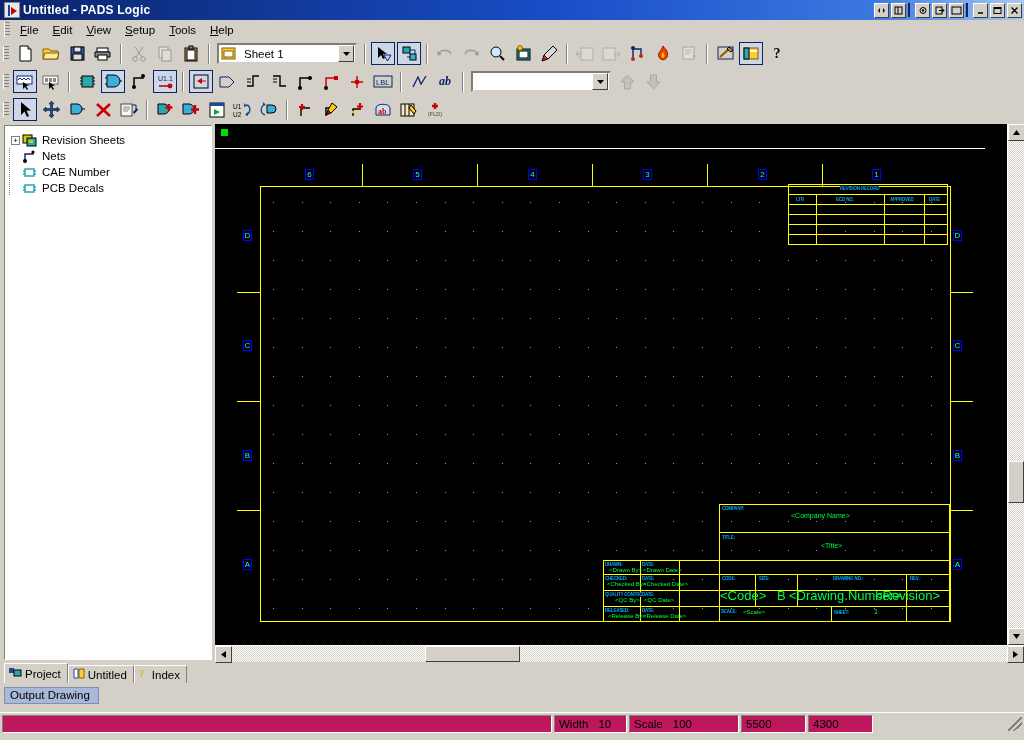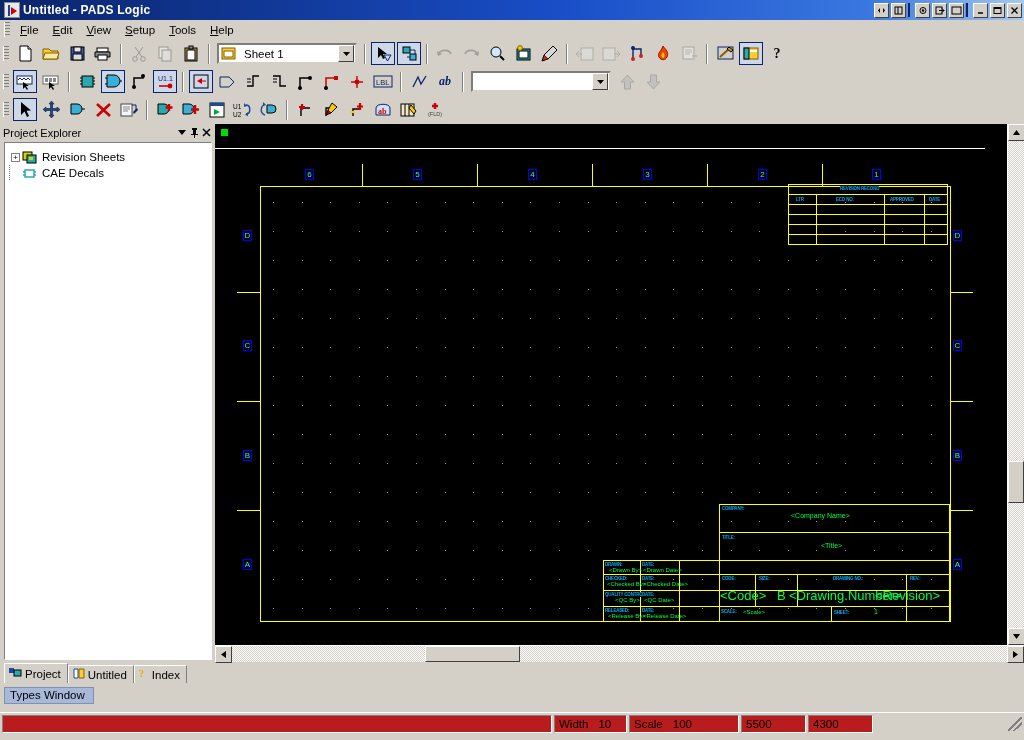--- a/index.html
+++ b/index.html
@@ -94,21 +94,21 @@
           border-right-color:#404040;border-bottom-color:#404040;}
   .vsb .sthumb{left:0;right:0;}
   .hsb .sthumb{top:0;bottom:0;}
   
   #outwin{height:26px;background:#d4d0c8;display:flex;align-items:flex-start;padding-left:4px;padding-top:1px;}
   #outwin .ow{height:17px;background:#a8b8d8;border:1px solid #8090b0;padding:1px 8px 0 5px;font-size:11.5px;color:#000;}
   
   #statusbar{height:22px;background:#d4d0c8;display:flex;align-items:center;padding:0 2px;gap:0;
              border-top:1px solid #fff;}
   .spanel{height:18px;border:1px solid #808080;border-right-color:#fff;border-bottom-color:#fff;
-          background:#b91c1c;display:flex;align-items:center;padding:0 4px;font-size:11.5px;margin-right:2px;white-space:nowrap;text-align:right;}
+          background:#be185d;display:flex;align-items:center;padding:0 4px;font-size:11.5px;margin-right:2px;white-space:nowrap;text-align:right;}
   .spanel .lbl{margin-right:10px;}
   .grip-corner{width:14px;height:14px;margin-left:auto;
     background:
       linear-gradient(135deg,transparent 45%,#808080 45% 55%,transparent 55%) ,
       linear-gradient(135deg,transparent 65%,#808080 65% 75%,transparent 75%);
   }
   
   .sch-line{position:absolute;background:#ffff00;}
   .zone{position:absolute;color:#00ffff;border:1px solid #0000ff;background:#000;
         font-size:8px;line-height:9px;text-align:center;width:9px;height:11px;font-family:"Liberation Sans",sans-serif;}
@@ -586,68 +586,72 @@
     <svg width="18" height="16">
         <path d="M9 1 L9 7 M6 4 L12 4" stroke="#cc0000" stroke-width="2.4"></path>
         <text x="2" y="14" font-size="5.5" font-family="Liberation Sans" fill="#444">(FLD)</text>
       </svg>
   </div>
 </div>
 
 <div id="main">
 
   <div id="explorer">
-    <div id="exp-header">
-      <span class="t">Project Explorer</span>
-      <span class="hb">
-        <svg width="8" height="5">
-            <path d="M0 0 L8 0 L4 5 Z" fill="#000"></path>
-          </svg>
-      </span>
-      <span class="hb">
-        <svg width="9" height="11">
-            <path d="M2 1 H7 V3 H6 V7 H8 V8 H1 V7 H3 V3 H2 Z" fill="#000"></path>
-            <path d="M4.5 8 L4.5 11" stroke="#000"></path>
-          </svg>
-      </span>
-      <span class="hb">
-        <svg width="9" height="9">
-            <path d="M1 1 L8 8 M8 1 L1 8" stroke="#000" stroke-width="1.5"></path>
-          </svg>
-      </span>
-    </div>
     <div id="exp-tree">
 
       <div class="tnode">
         <span class="tplus">+</span>
         <span class="ticon">
           <svg width="16" height="13">
               <rect x="1" y="1" width="9" height="8" fill="#d8d000" stroke="#000"></rect>
               <rect x="5" y="4" width="9" height="8" fill="#2aa8b0" stroke="#000"></rect>
               <rect x="7" y="6" width="4" height="3" fill="#d8d000"></rect>
             </svg>
         </span>
         <span>Revision Sheets</span>
       </div>
 
 
 
+      <div class="tnode">
+        <span class="dotline"></span>
+          <span class="tspace"></span>
+        <span class="ticon">
+          <svg width="16" height="13">
+              <path d="M3 11 L3 4 L11 4 L11 2" stroke="#0a246a" fill="none" stroke-width="1.4"></path>
+              <circle cx="3" cy="11" r="2" fill="#000"></circle>
+              <circle cx="11" cy="2" r="1.6" fill="#000"></circle>
+            </svg>
+        </span>
+        <span>Nets</span>
+      </div>
 
       <div class="tnode">
         <span class="dotline"></span>
           <span class="tspace"></span>
         <span class="ticon">
           <svg width="16" height="13">
               <rect x="3" y="3" width="9" height="7" fill="none" stroke="#2aa8b0" stroke-width="1.5"></rect>
               <path d="M1 5 H3 M1 8 H3 M12 5 H14 M12 8 H14" stroke="#2aa8b0" stroke-width="1.5"></path>
             </svg>
         </span>
-        <span>CAE Decals</span>
+        <span>CAE Number</span>
       </div>
 
+      <div class="tnode">
+        <span class="dotline"></span>
+          <span class="tspace"></span>
+        <span class="ticon">
+          <svg width="16" height="13">
+              <rect x="3" y="3" width="9" height="7" fill="none" stroke="#2aa8b0" stroke-width="1.5"></rect>
+              <path d="M1 5 H3 M1 8 H3 M12 5 H14 M12 8 H14" stroke="#2aa8b0" stroke-width="1.5"></path>
+            </svg>
+        </span>
+        <span>PCB Decals</span>
+      </div>
     </div>
   </div>
 
   <div id="canvaswrap">
     <div id="canvasrow">
       <div id="canvas">
 
         <div class="origin" style="left:6px;top:5px;"></div>
 
         <div style="position:absolute;left:0;top:24px;width:770px;height:1px;background:#fff;"></div>
@@ -1195,21 +1199,21 @@
             <text x="0" y="9" font-size="10" font-weight="bold" font-family="Liberation Serif" fill="#e0b000">?</text>
           </svg>
       </span>
       <span>Index</span>
     </div>
   </div>
   <div style="flex:1;"></div>
 </div>
 
 <div id="outwin">
-  <div class="ow">Types Window</div>
+  <div class="ow">Output Drawing</div>
 </div>
 
 <div id="statusbar">
   <div class="spanel" style="flex:1;max-width:550px;"></div>
   <div class="spanel" style="width:73px;">
     <span class="lbl">Width</span>
     <span>10</span>
   </div>
   <div class="spanel" style="width:110px;">
     <span class="lbl">Scale</span>

